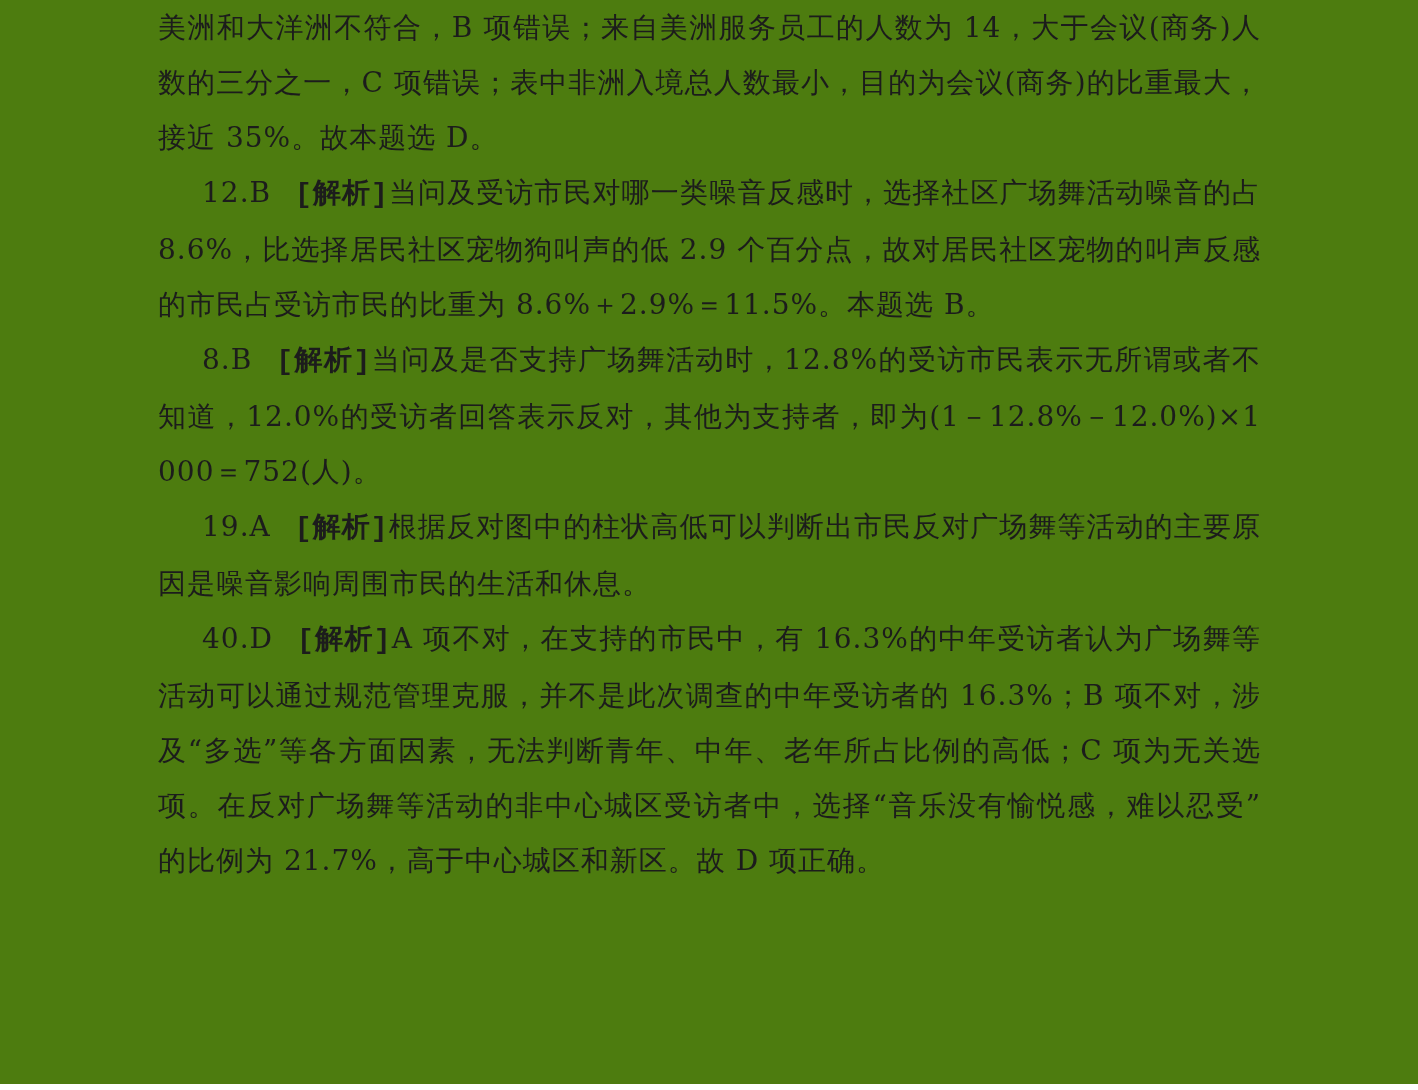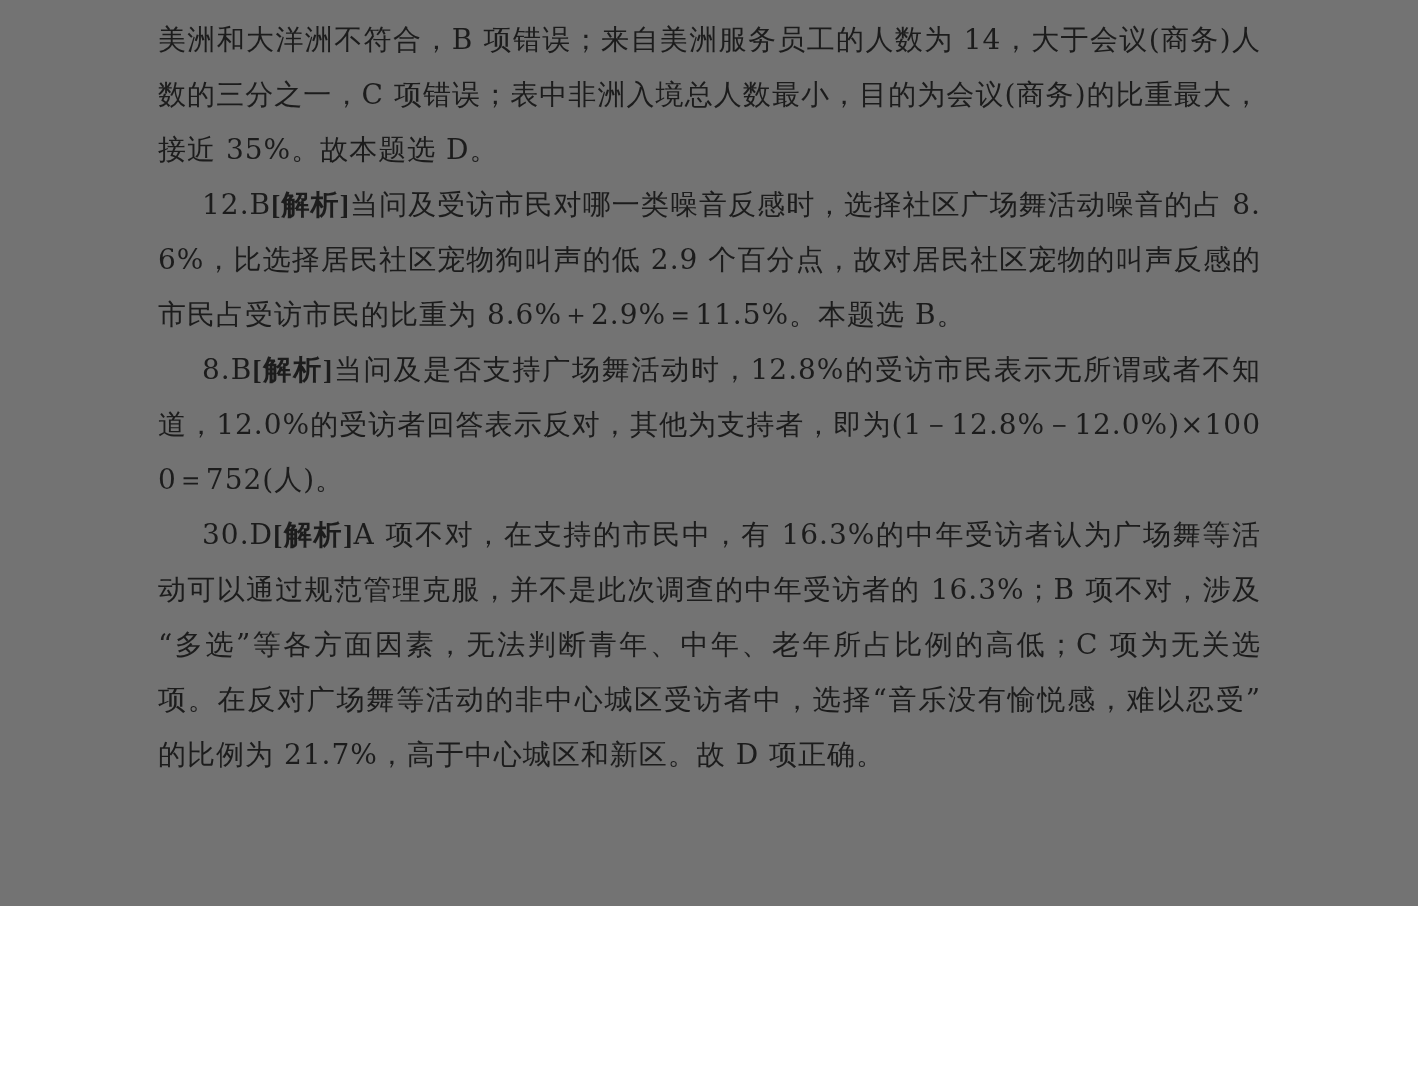--- a/index.html
+++ b/index.html
@@ -3,56 +3,58 @@
 <meta charset="utf-8">
 <style>
   html, body {
     margin: 0;
     padding: 0;
     background: #ffffff;
   }
   .page {
     position: relative;
     width: 1418px;
-    height: 906px;
-    background: #737373;
+    height: 1084px;
+    background: #4d7c0f;
     overflow: hidden;
     box-sizing: border-box;
-    padding: 12px 157px 0 158px;
+    padding: 0 157px 0 158px;
     font-family: "DejaVu Serif", "Liberation Serif", serif;
     color: #1c1c1c;
   }
   .para {
     margin: 0;
     font-size: 28px;
     line-height: 55px;
     text-align: justify;
     text-justify: inter-ideograph;
     letter-spacing: 1px;
     word-break: break-all;
   }
   .para.indent {
     text-indent: 44px;
   }
   .qnum {
     font-family: "DejaVu Serif", "Liberation Serif", serif;
   }
   .tag {
-    font-family: Liberation Serif, serif;
+    font-family: Liberation Mono, monospace;
     font-weight: 700;
+    margin-left: 24px;
   }
 </style>
 </head>
 <body>
 
 <div class="page">
 
   <p class="para"><span>美洲和大洋洲不符合，B 项错误；来自美洲服务员工的人数为 14，大于会议(商务)人数的三分之一，C 项错误；表中非洲入境总人数最小，目的为会议(商务)的比重最大，接近 35%。故本题选 D。</span></p>
 
   <p class="para indent"><span class="qnum">12.B</span><span class="tag">[解析]</span><span>当问及受访市民对哪一类噪音反感时，选择社区广场舞活动噪音的占 8.6%，比选择居民社区宠物狗叫声的低 2.9 个百分点，故对居民社区宠物的叫声反感的市民占受访市民的比重为 8.6%＋2.9%＝11.5%。本题选 B。</span></p>
 
   <p class="para indent"><span class="qnum">8.B</span><span class="tag">[解析]</span><span>当问及是否支持广场舞活动时，12.8%的受访市民表示无所谓或者不知道，12.0%的受访者回答表示反对，其他为支持者，即为(1－12.8%－12.0%)×1000＝752(人)。</span></p>
 
 
+  <p class="para indent"><span class="qnum">19.A</span><span class="tag">[解析]</span><span>根据反对图中的柱状高低可以判断出市民反对广场舞等活动的主要原因是噪音影响周围市民的生活和休息。</span></p>
 
-  <p class="para indent"><span class="qnum">30.D</span><span class="tag">[解析]</span><span>A 项不对，在支持的市民中，有 16.3%的中年受访者认为广场舞等活动可以通过规范管理克服，并不是此次调查的中年受访者的 16.3%；B 项不对，涉及“多选”等各方面因素，无法判断青年、中年、老年所占比例的高低；C 项为无关选项。在反对广场舞等活动的非中心城区受访者中，选择“音乐没有愉悦感，难以忍受”的比例为 21.7%，高于中心城区和新区。故 D 项正确。</span></p>
+  <p class="para indent"><span class="qnum">40.D</span><span class="tag">[解析]</span><span>A 项不对，在支持的市民中，有 16.3%的中年受访者认为广场舞等活动可以通过规范管理克服，并不是此次调查的中年受访者的 16.3%；B 项不对，涉及“多选”等各方面因素，无法判断青年、中年、老年所占比例的高低；C 项为无关选项。在反对广场舞等活动的非中心城区受访者中，选择“音乐没有愉悦感，难以忍受”的比例为 21.7%，高于中心城区和新区。故 D 项正确。</span></p>
 
 </div>
 
 </body></html>

